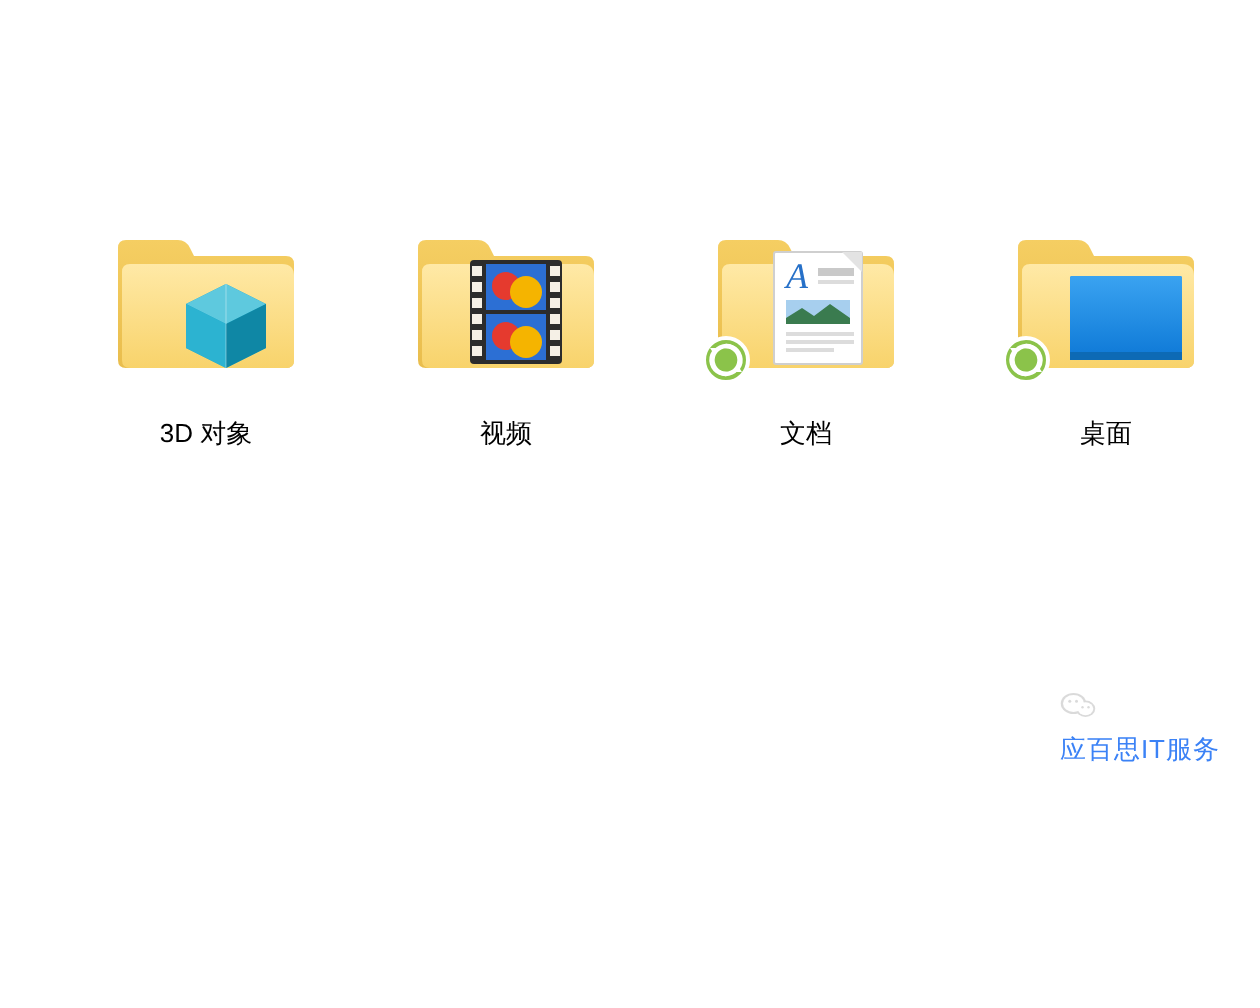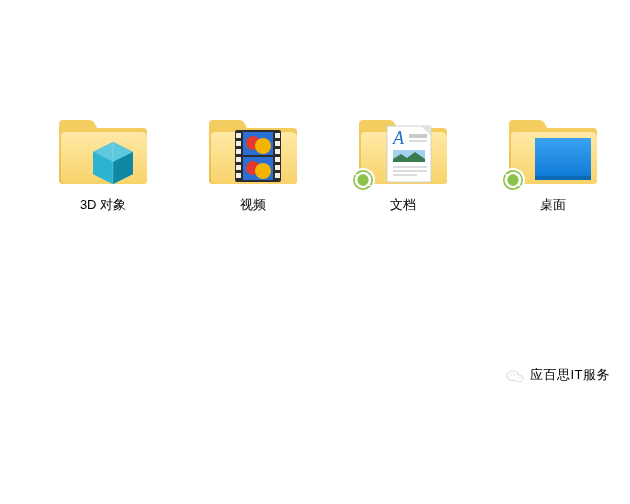--- a/index.html
+++ b/index.html
@@ -32,44 +32,45 @@
   }
   .icon-box {
     width: 96px;
     height: 76px;
     position: relative;
     display: flex;
     align-items: flex-end;
     justify-content: center;
   }
   .label {
-    margin-top: 6px;
+    margin-top: 18px;
     text-align: center;
     font-size: 13px;
     color: #000;
     max-width: 110px;
   }
   
   .sync-overlay {
     position: absolute;
     left: -4px;
     bottom: -2px;
     width: 24px;
     height: 24px;
   }
   .watermark {
     position: absolute;
     right: 20px;
     bottom: 120px;
     font-size: 13px;
-    color: #000000;
+    color: #3b82f6;
     letter-spacing: 0.5px;
     display: flex;
-    align-items: flex-end;
+    align-items: flex-start;
     gap: 6px;
+    flex-direction: column;
   }
   .watermark .wm-icon {
     width: 18px;
     height: 15px;
     opacity: 0.55;
   }
 </style>
 </head>
 <body>
 

